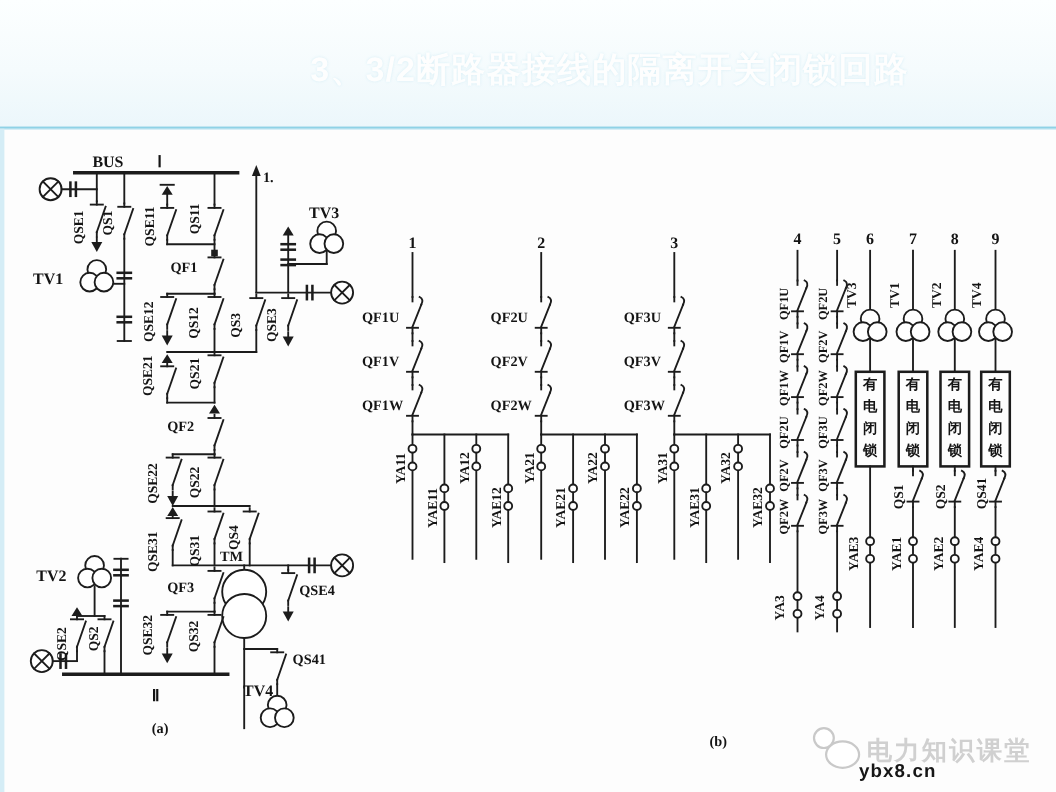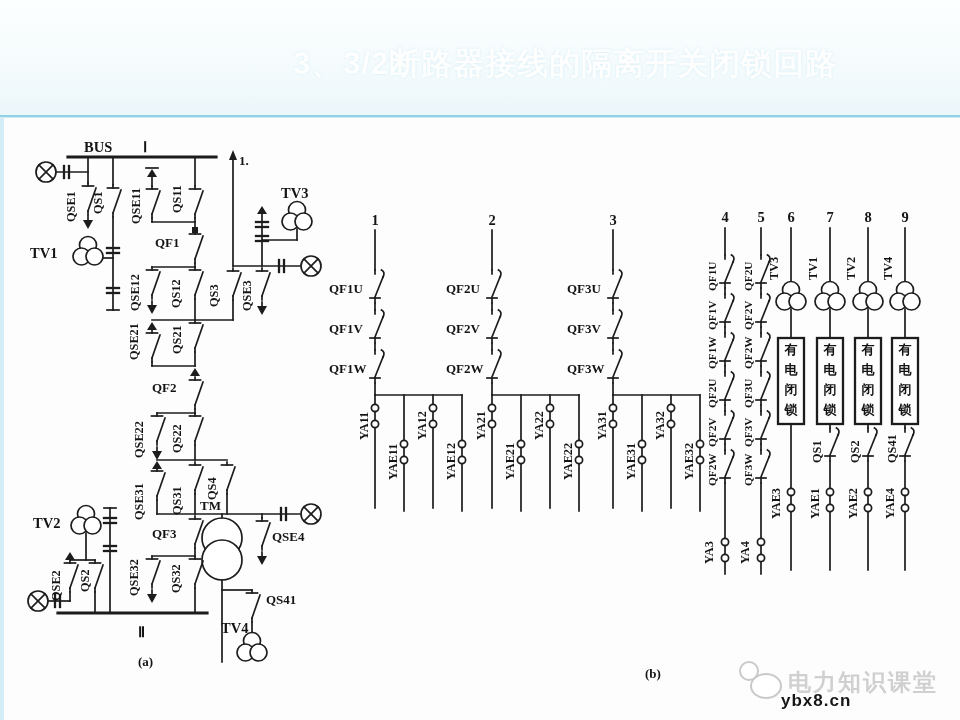--- a/index.html
+++ b/index.html
@@ -1,21 +1,21 @@
 <!DOCTYPE html>
 <html><head>
 <meta charset="utf-8">
 <style>
   html,body{margin:0;padding:0;background:#ffffff;}
   .page{position:relative;width:960px;height:720px;background:#fdfdfd;overflow:hidden;
         font-family:"Liberation Serif",serif;}
   .header{position:absolute;left:0;top:0;width:960px;height:115px;
           background:linear-gradient(180deg,#fcffff 0%,#f5fbfd 55%,#ecf7fb 100%);
           border-bottom:2px solid #8fd2e6;box-shadow:0 1px 0 #cdeaf4;}
-  .title{position:absolute;left:293px;top:40px;height:48px;line-height:48px;
+  .title{position:absolute;left:282px;top:40px;height:48px;line-height:48px;
          font-size:31px;font-weight:bold;letter-spacing:1px;white-space:nowrap;
          max-width:665px;overflow:hidden;color:#ffffff;opacity:.9;
          text-shadow:0 0 3px #d4ecf4, 0 0 1px #e8f5fa;
          font-family:"Liberation Sans",sans-serif;}
   .edge-strip{position:absolute;left:0;top:117px;width:4px;height:603px;background:#d5edf6;}
   svg{position:absolute;left:0;top:0;}
   .ink{stroke:#1c1c1c;fill:none;stroke-width:1.7;stroke-linecap:square;}
   .thick{stroke-width:3.2;}
   .mid{stroke-width:2.3;}
   .solid{fill:#1c1c1c;stroke:none;}

